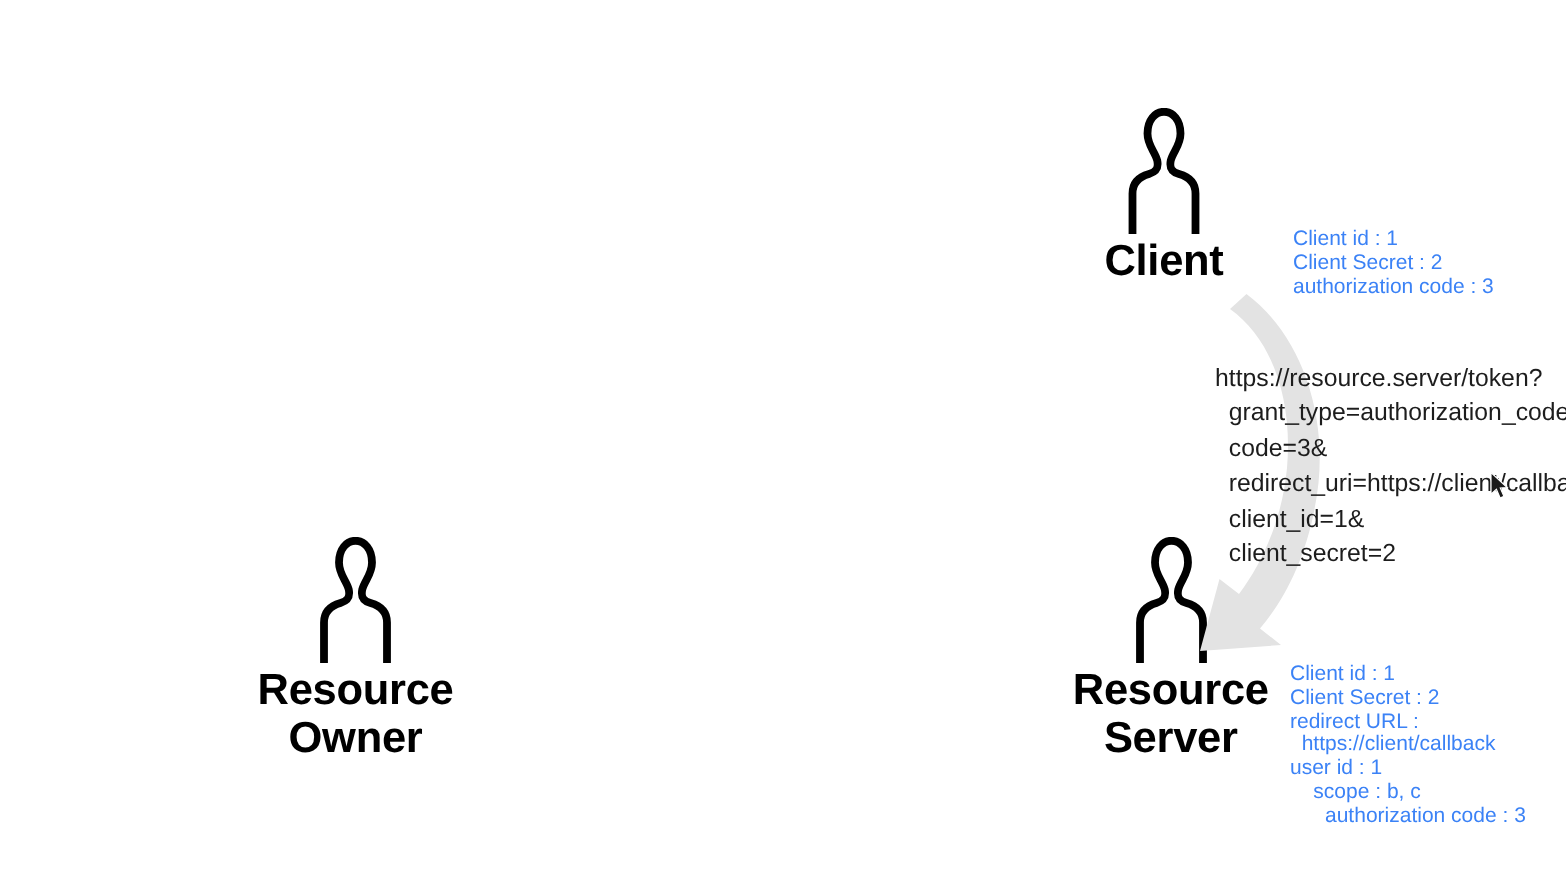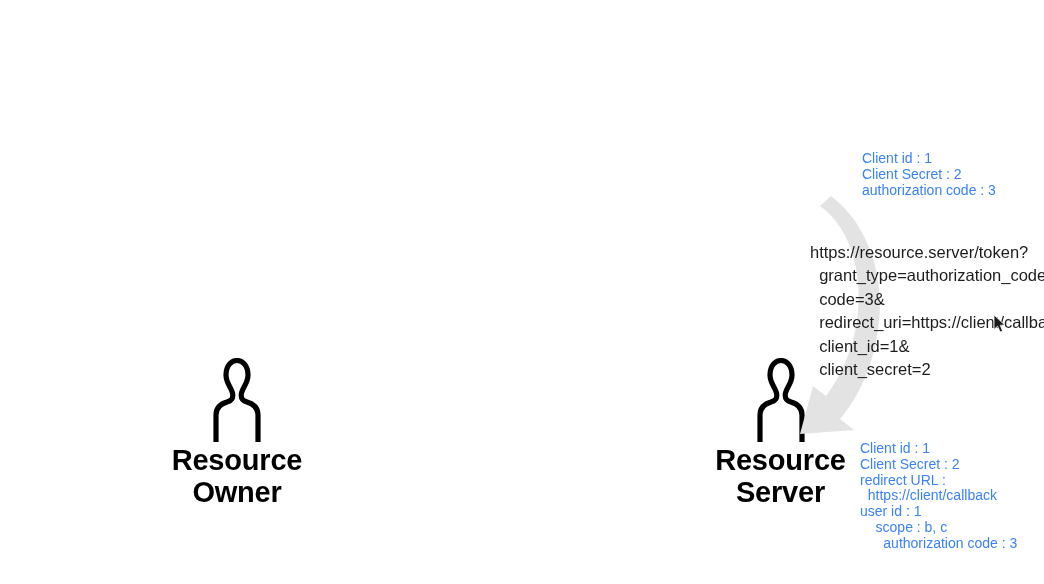--- a/index.html
+++ b/index.html
@@ -93,20 +93,36 @@
                C 41 2.5, 46 8, 46 17
                C 46 25, 41 29, 39.5 35
                C 38.5 40, 40 42.5, 45 44
                C 52 46, 56 50, 56 57
                L 56 84" fill="none" stroke="#000000" stroke-width="5.2" stroke-linejoin="round" stroke-linecap="butt"></path>
     </svg>
     <div class="node-label big">Resource
 Owner</div>
   </div>
 
+  <div class="node" style="left: 700px; top: 72px; width: 152px;">
+    <svg class="person-icon" width="70" height="84" viewBox="0 0 70 84">
+      <path d="M 14 84
+               L 14 57
+               C 14 50, 18 46, 25 44
+               C 30 42.5, 31.5 40, 30.5 35
+               C 29 29, 24 25, 24 17
+               C 24 8, 29 2.5, 35 2.5
+               C 41 2.5, 46 8, 46 17
+               C 46 25, 41 29, 39.5 35
+               C 38.5 40, 40 42.5, 45 44
+               C 52 46, 56 50, 56 57
+               L 56 84" fill="none" stroke="#000000" stroke-width="5.2" stroke-linejoin="round" stroke-linecap="butt"></path>
+    </svg>
+    <div class="node-label big">Client</div>
+  </div>
 
   <div class="node" style="left: 703px; top: 358px; width: 155px;">
     <svg class="person-icon" width="70" height="84" viewBox="0 0 70 84">
       <path d="M 14 84
                L 14 57
                C 14 50, 18 46, 25 44
                C 30 42.5, 31.5 40, 30.5 35
                C 29 29, 24 25, 24 17
                C 24 8, 29 2.5, 35 2.5
                C 41 2.5, 46 8, 46 17

